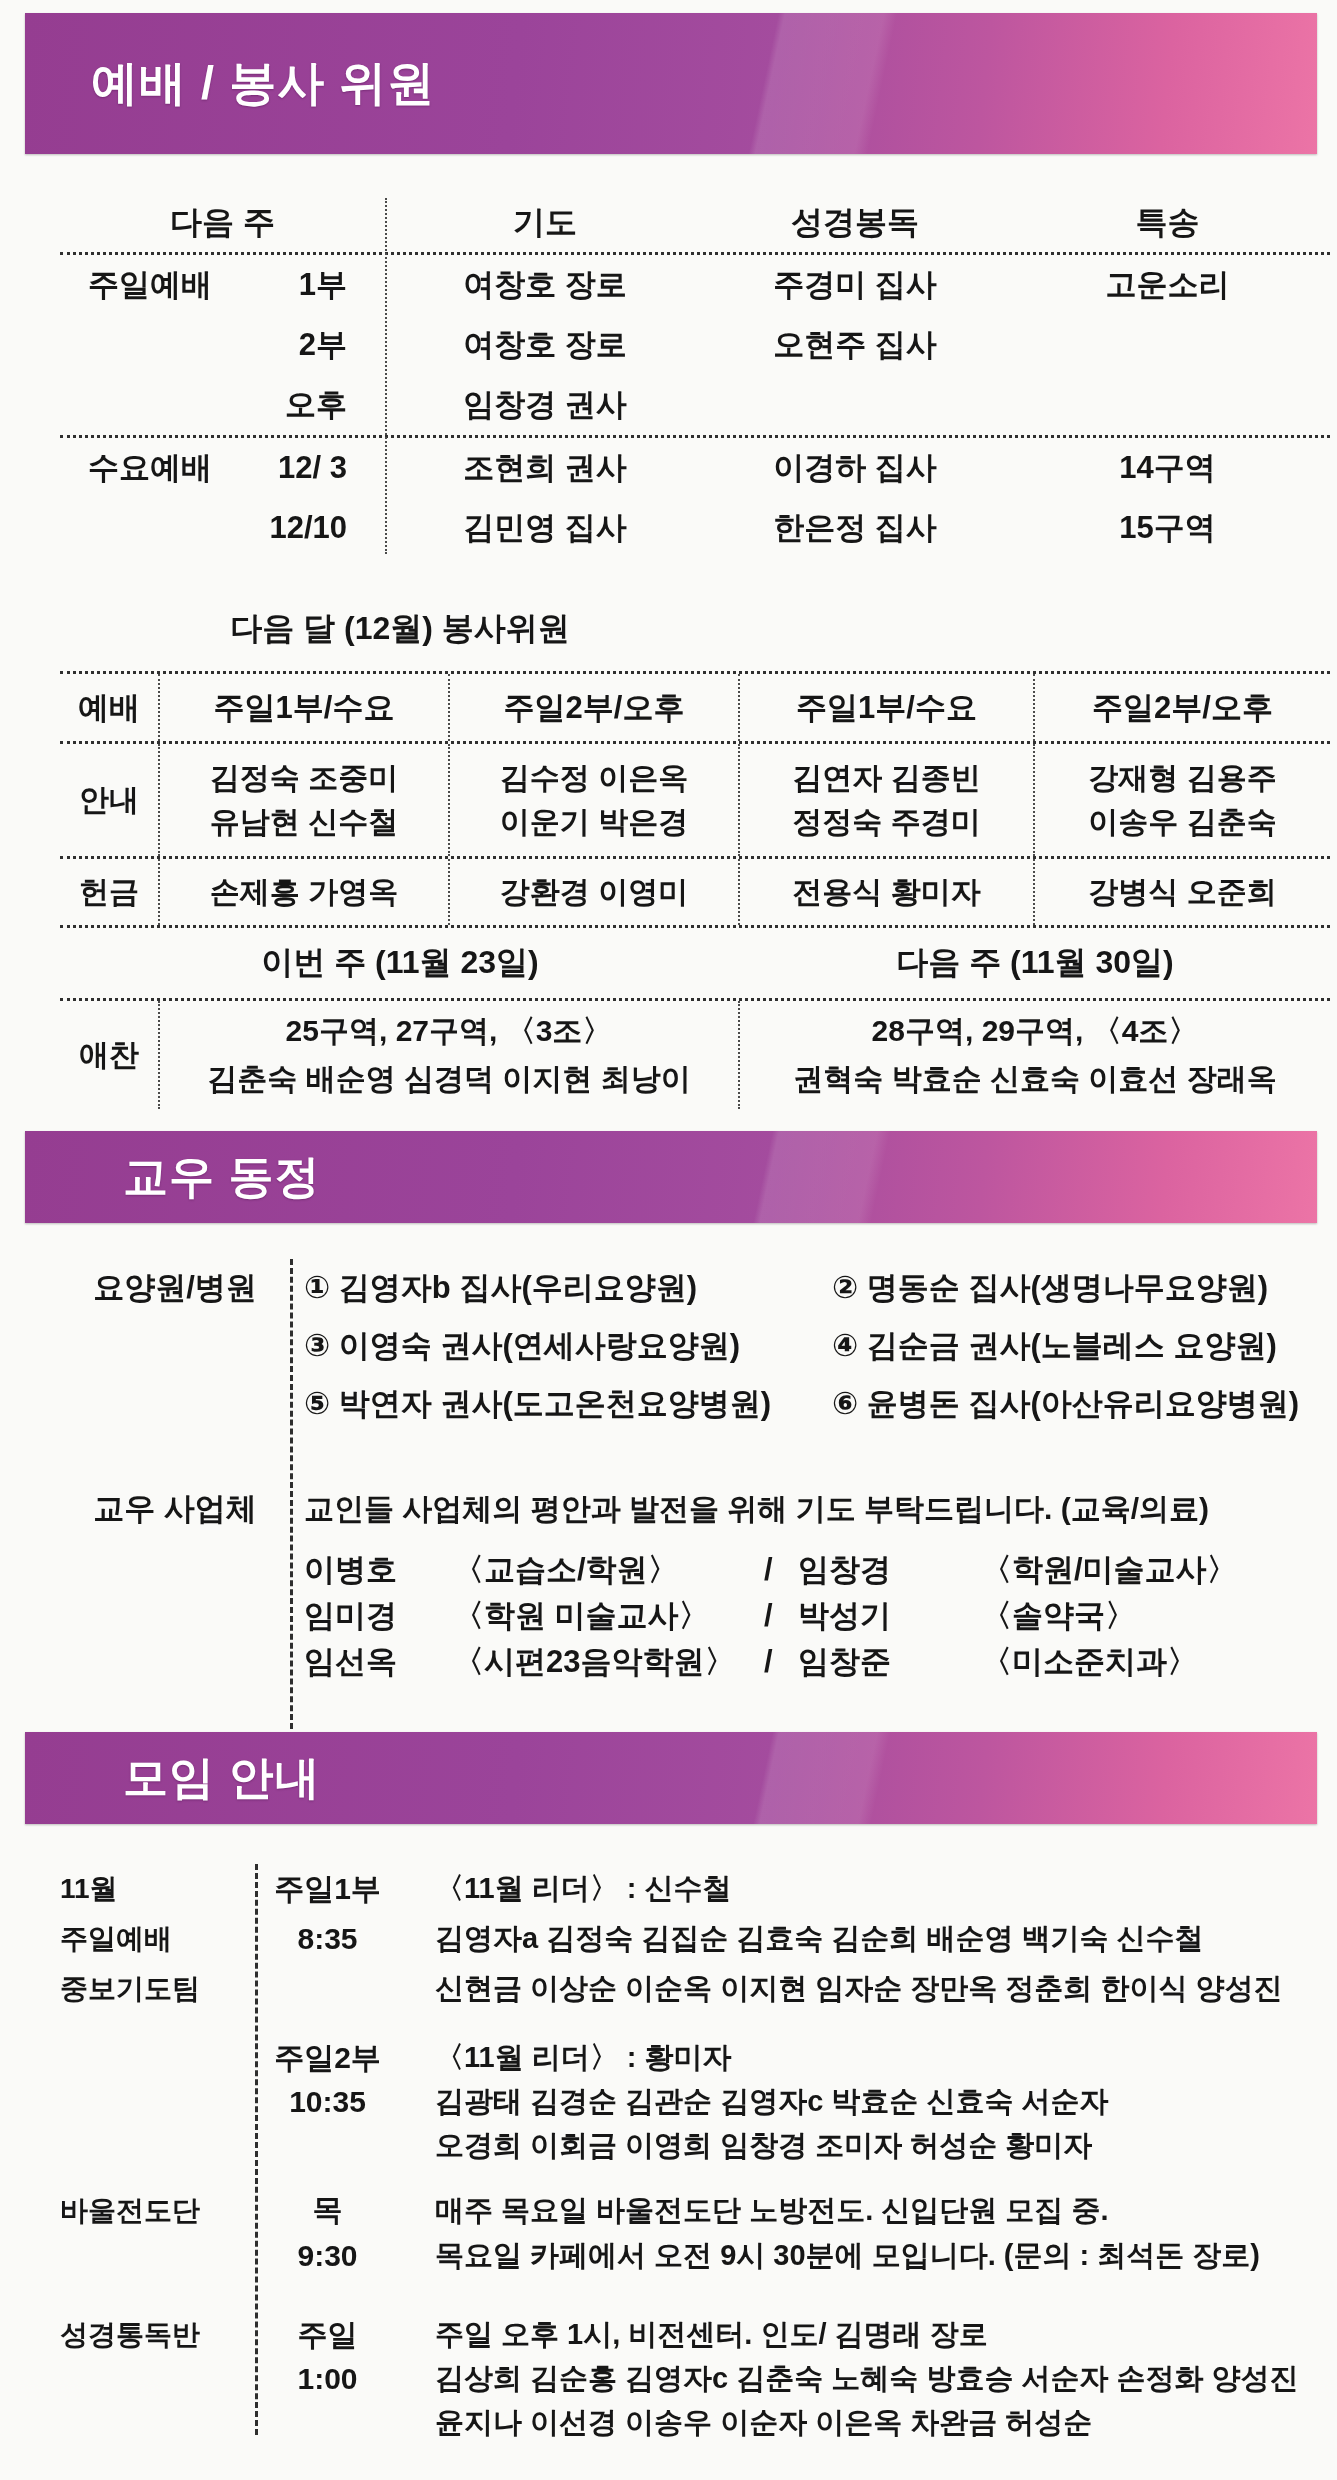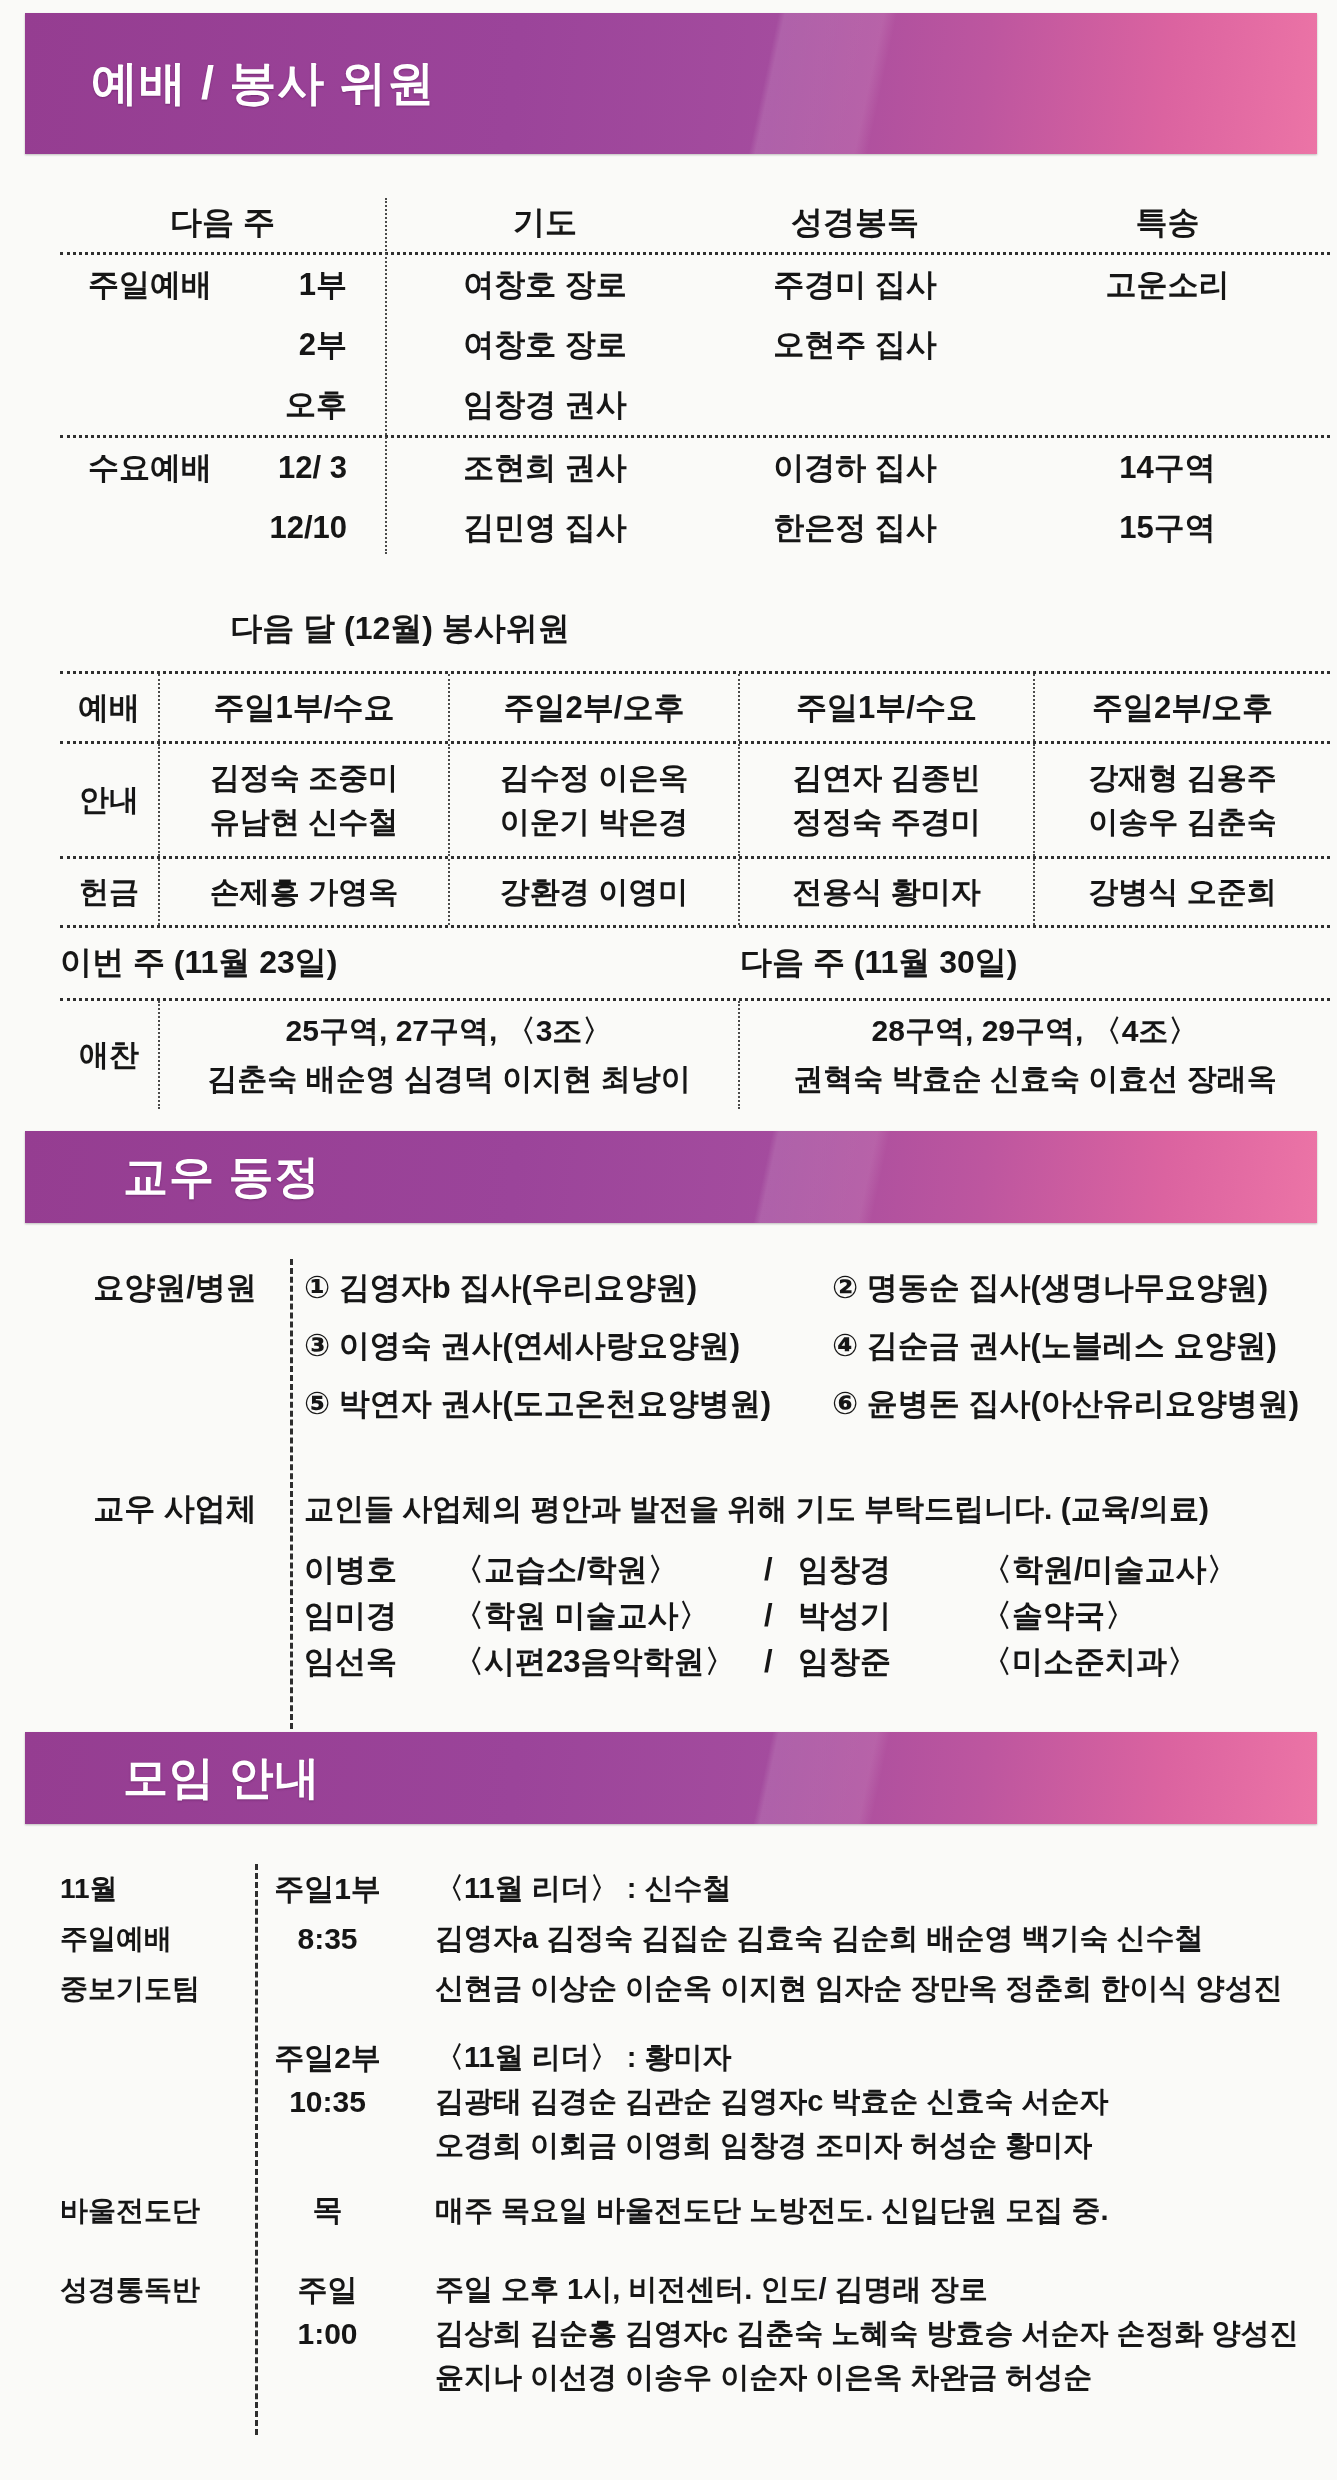--- a/index.html
+++ b/index.html
@@ -66,21 +66,21 @@
   }
   .t2-months{display:grid;grid-template-columns:680px 1fr;height:85px;align-items:center;font-size:32px;}
   .t2-months > div{text-align:center;height:100%;display:flex;align-items:center;justify-content:center;}
   .t2-row5{display:grid;grid-template-columns:100px 290px 290px 295px 1fr;align-items:center;}
   .t2-row5 > div{text-align:center;height:100%;display:flex;flex-direction:column;align-items:center;justify-content:center;}
   .t2-head{height:67px;font-size:31px;}
   .t2-guide{height:112px;}
   .t2-guide .cellline{line-height:44px;}
   .t2-off{height:66px;}
   .t2-weeks{display:grid;grid-template-columns:680px 1fr;height:70px;align-items:center;font-size:32px;}
-  .t2-weeks > div{text-align:left;}
+  .t2-weeks > div{text-align:center;}
   .t2-aechan{display:grid;grid-template-columns:100px 580px 1fr;height:108px;align-items:center;}
   .t2-aechan > div{text-align:center;height:100%;display:flex;flex-direction:column;align-items:center;justify-content:center;}
   .t2-aechan .cellline{line-height:48px;}
 
   
   .news-body{
     position:relative;
     margin:36px 27px 0 60px;
     width:1270px;height:470px;
     font-size:31px;font-weight:700;
@@ -339,20 +339,24 @@
 
     <div class="m-group mg2">
       <div class="m-labels">
         <div>바울전도단</div>
       </div>
       <div class="m-content">
         <div class="m-row">
           <div class="m-time">목</div>
           <div class="m-text">매주 목요일 바울전도단 노방전도. 신입단원 모집 중.</div>
         </div>
+        <div class="m-row">
+          <div class="m-time">9:30</div>
+          <div class="m-text">목요일 카페에서 오전 9시 30분에 모입니다. (문의 : 최석돈 장로)</div>
+        </div>
       </div>
     </div>
 
     <div class="m-group mg3">
       <div class="m-labels">
         <div>성경통독반</div>
       </div>
       <div class="m-content">
         <div class="m-row">
           <div class="m-time">주일</div>

